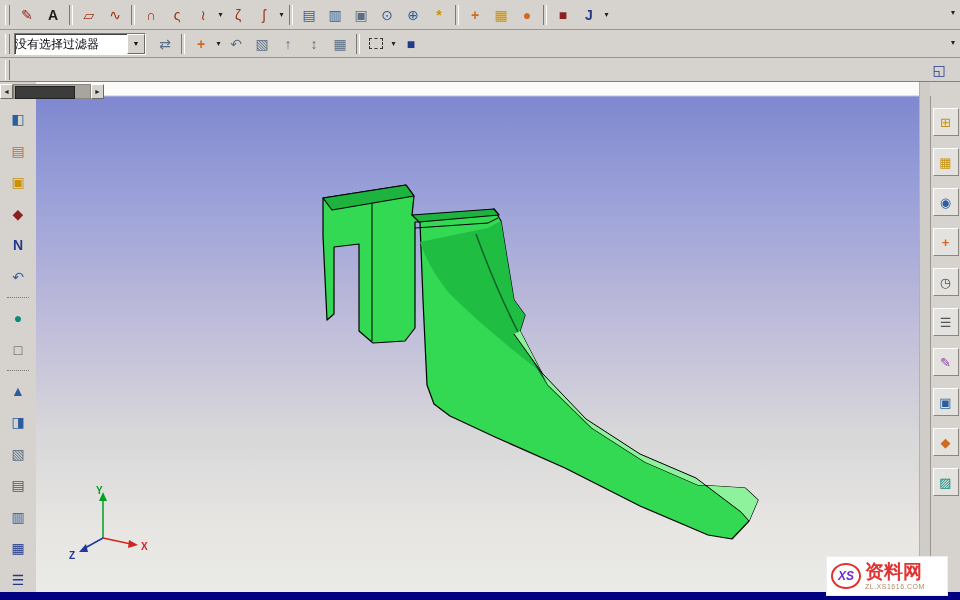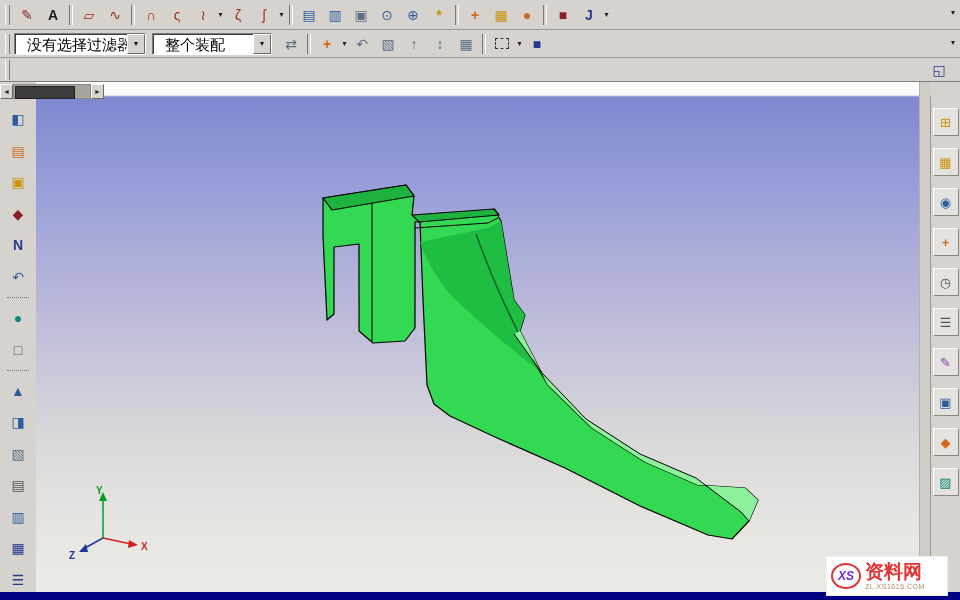--- a/index.html
+++ b/index.html
@@ -14,21 +14,21 @@
   .handle{width:3px;height:20px;margin:0 4px 0 1px;border-left:1px solid #ffffff;border-right:1px solid #7e7a73;}
   .sep{width:2px;height:20px;margin:0 3px;border-left:1px solid #7e7a73;border-right:1px solid #ffffff;}
   .tbi{width:24px;height:22px;display:flex;align-items:center;justify-content:center;font-size:14px;line-height:1;cursor:default;border:1px solid transparent;user-select:none;}
   .caret{width:9px;height:22px;display:flex;align-items:center;justify-content:center;font-size:8px;color:#222;cursor:default;}
   .c-red{color:#9c3312;} .c-dark{color:#1a1a1a;} .c-blue{color:#2d5d9e;} .c-steel{color:#5a6f85;}
   .c-gold{color:#c9920a;} .c-orange{color:#d2691e;} .c-navy{color:#223a8c;font-weight:bold;} .c-teal{color:#0a8a7a;}
   .c-maroon{color:#8c1f1f;} .c-gray{color:#555;} .c-violet{color:#8a3fa0;}
   .bold{font-weight:bold;}
 
   .combo{display:flex;align-items:stretch;height:20px;background:#fff;border:1px solid;border-color:#7e7a73 #ffffff #ffffff #7e7a73;box-shadow:inset 1px 1px 0 #404040;margin-right:6px;}
-  .combo-text{flex:1;padding:2px 4px 0 12px;font-size:15px;color:#000;white-space:nowrap;overflow:hidden;border-radius:9px;}
+  .combo-text{flex:1;padding:2px 4px 0 0;font-size:12px;color:#000;white-space:nowrap;overflow:hidden;border-radius:9px;}
   .combo-btn{width:16px;display:flex;align-items:center;justify-content:center;background:#d6d3ce;border:1px solid;border-color:#ffffff #6e6a63 #6e6a63 #ffffff;font-size:7px;color:#111;}
   .dashed-rect{width:12px;height:9px;border:1px dashed #333;}
   .row-end-caret{position:absolute;right:5px;top:8px;font-size:8px;color:#222;}
 
   
   #main{position:absolute;top:82px;left:0;right:0;bottom:8px;background:#d6d3ce;}
 
   #hscroll{position:absolute;left:0;top:2px;width:104px;height:15px;display:flex;z-index:6;}
   .scroll-btn{width:13px;height:15px;background:#d6d3ce;border:1px solid;border-color:#fff #6e6a63 #6e6a63 #fff;display:flex;align-items:center;justify-content:center;font-size:7px;color:#222;box-sizing:border-box;}
   #hscroll-track{flex:1;background:#a8a49e;border:1px solid #8a867f;box-sizing:border-box;position:relative;}
@@ -93,24 +93,20 @@
     <span class="tbi c-maroon">■</span>
     <span class="tbi c-navy">J</span>
     <span class="caret">▾</span>
     <span class="row-end-caret">▾</span>
   </div>
 
   <div id="toolbar2" class="tbrow">
     <span class="handle"></span>
     <div class="combo" style="width:130px">
       <span class="combo-text">没有选择过滤器</span>
-      <span class="combo-btn">▼</span>
-    </div>
-    <div class="combo" style="width:118px">
-      <span class="combo-text">整个装配</span>
       <span class="combo-btn">▼</span>
     </div>
     <span class="tbi c-steel">⇄</span>
     <span class="sep"></span>
     <span class="tbi c-orange bold">+</span>
     <span class="caret">▾</span>
     <span class="tbi c-steel">↶</span>
     <span class="tbi c-steel">▧</span>
     <span class="tbi c-steel">↑</span>
     <span class="tbi c-steel">↕</span>

